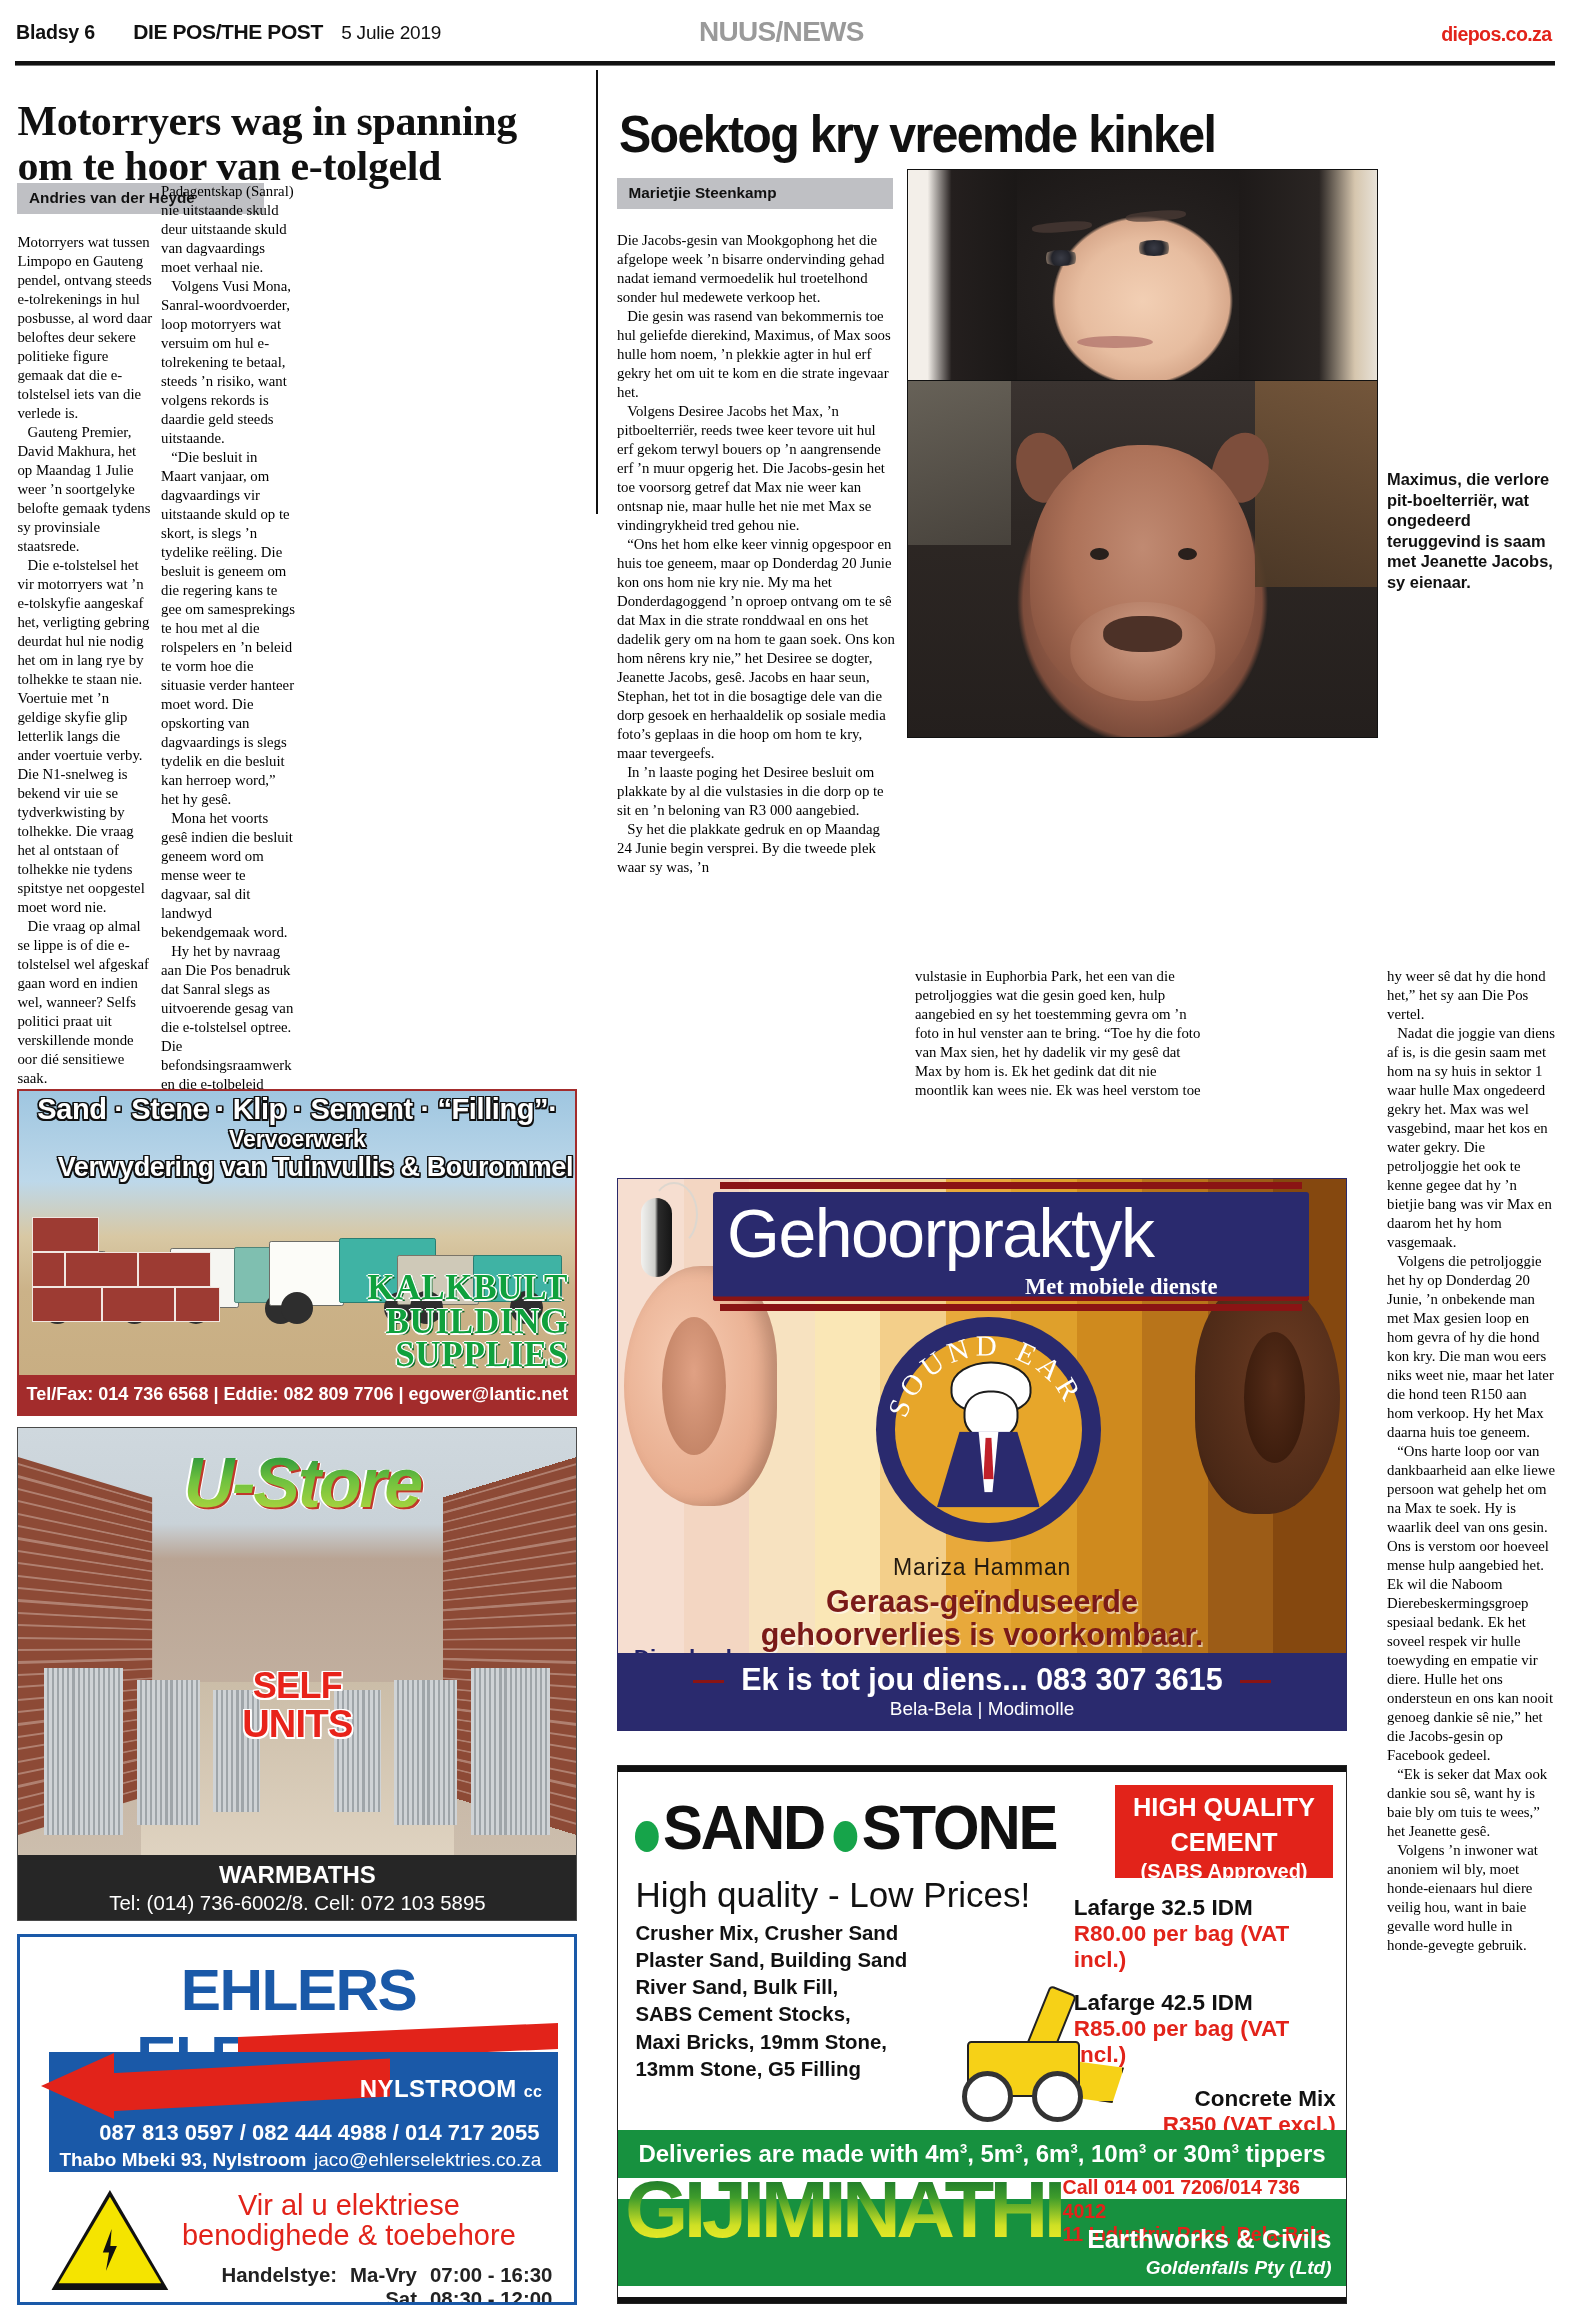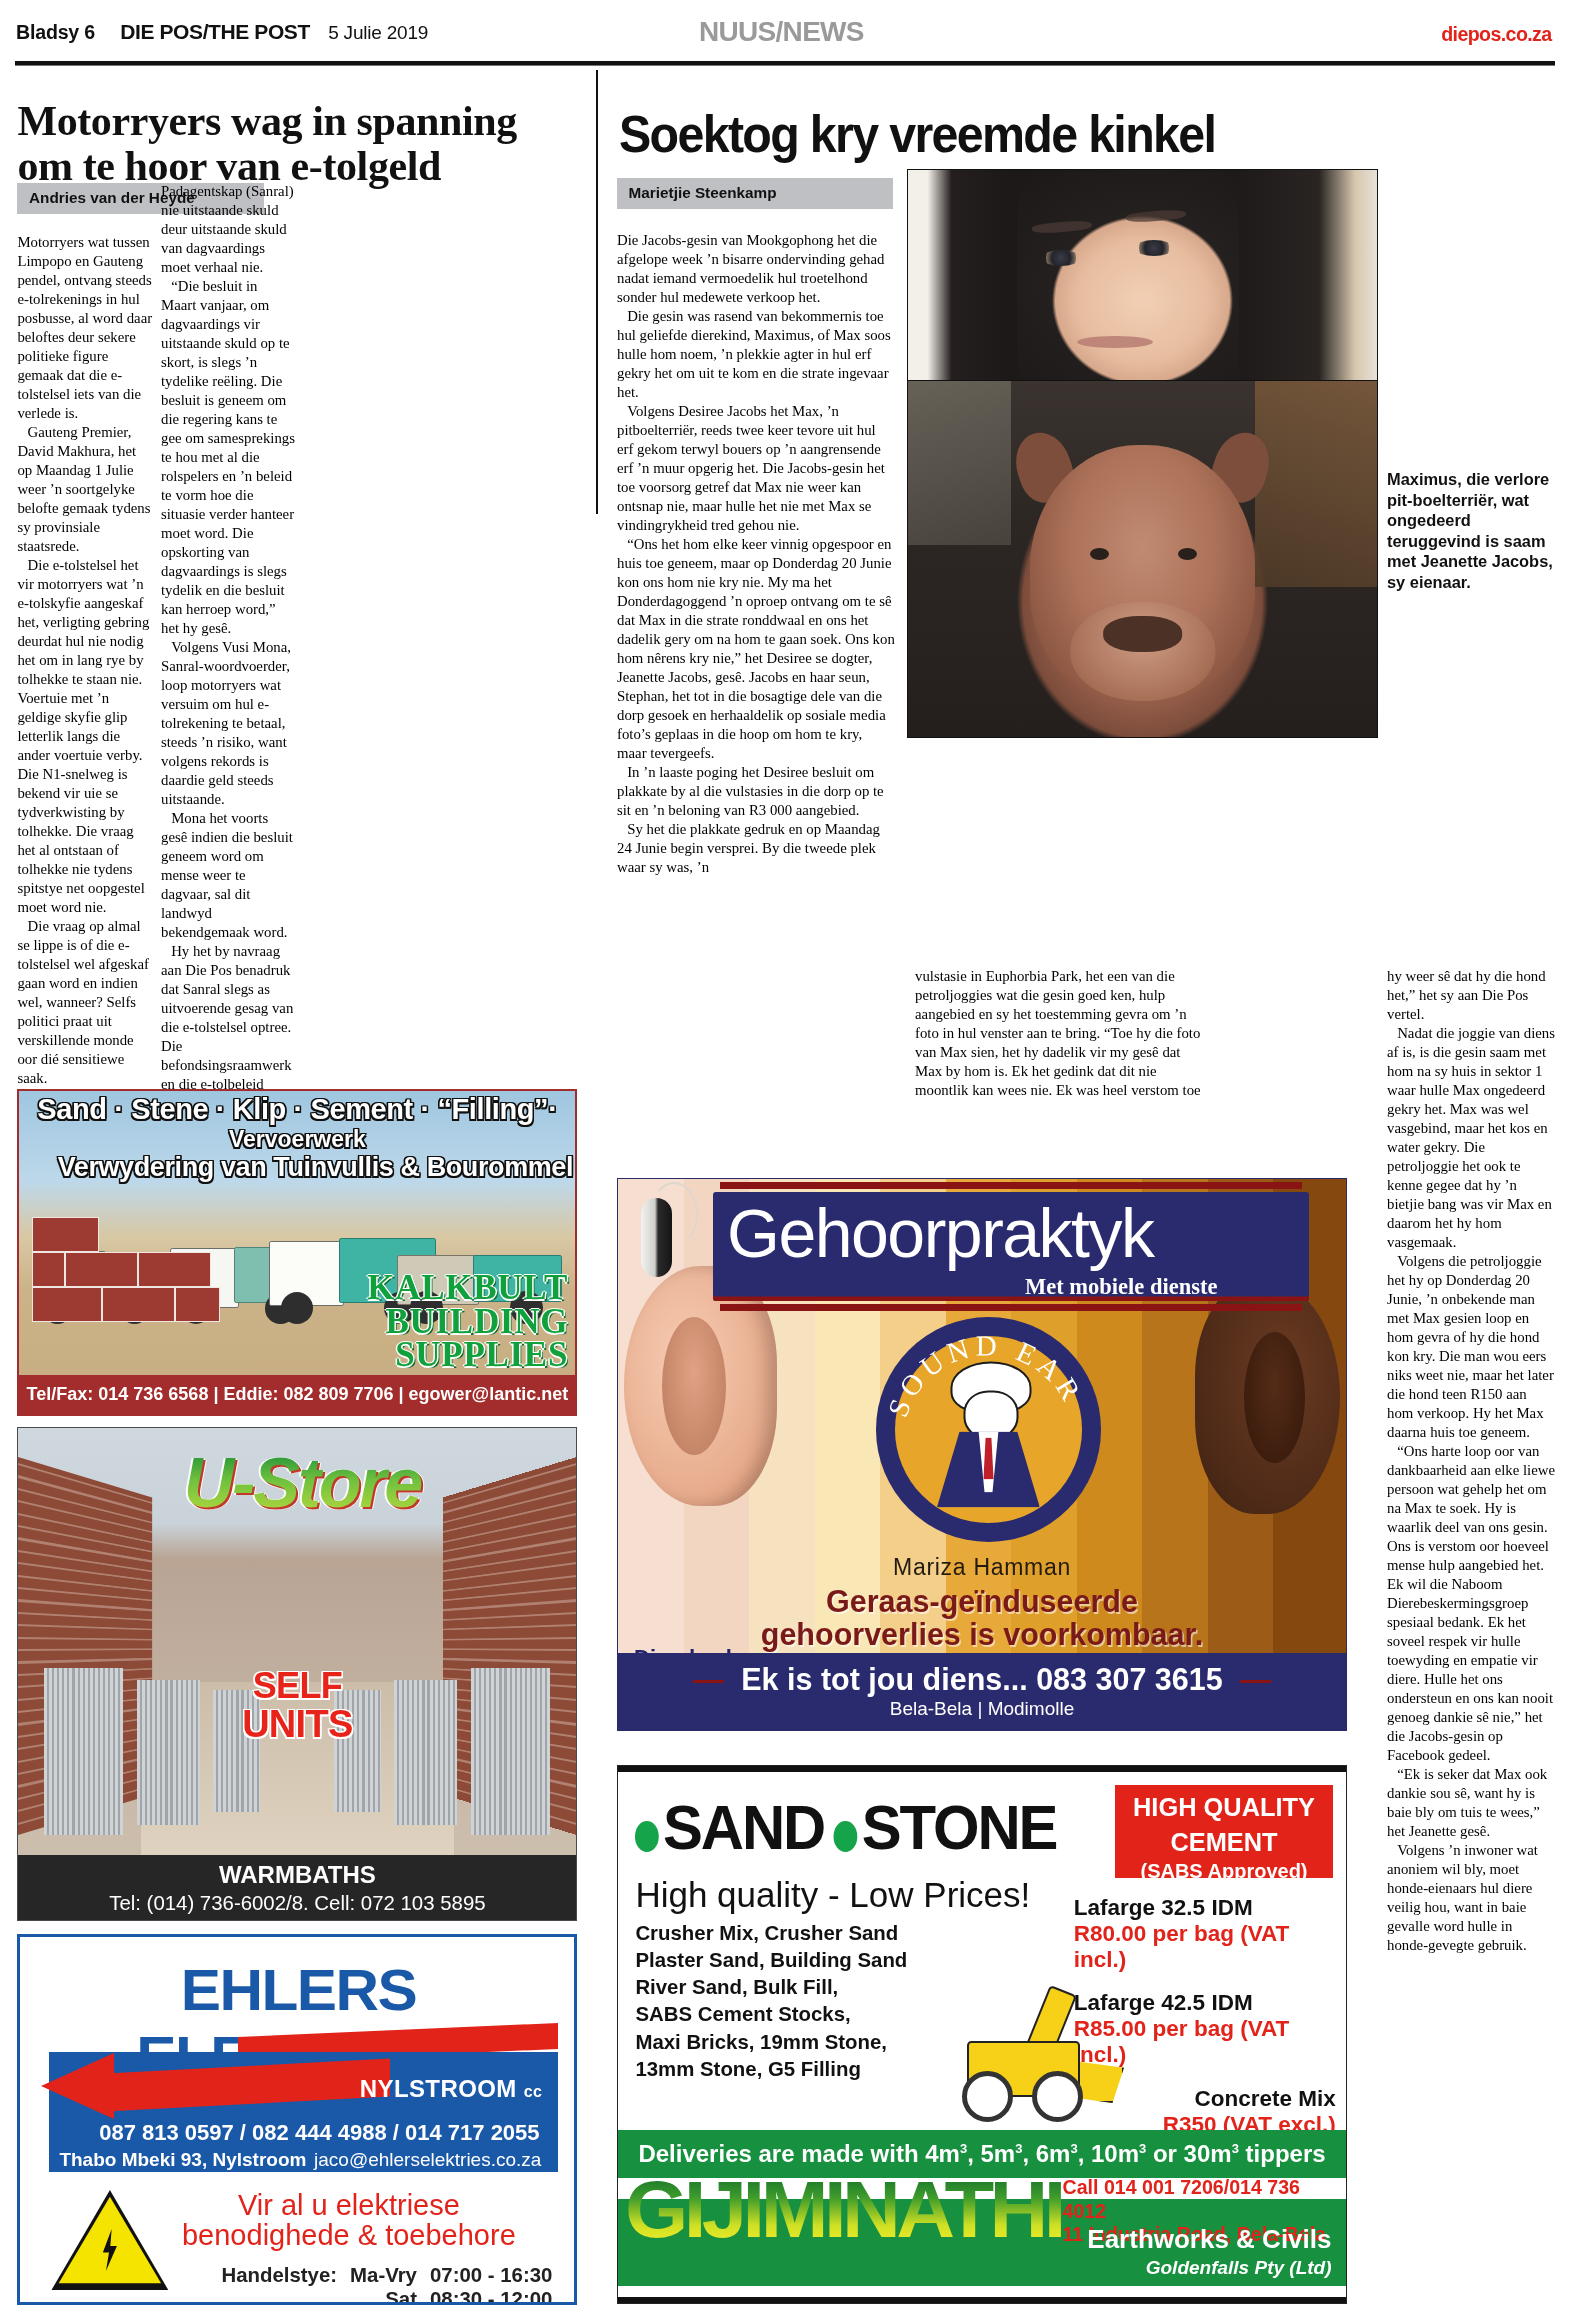--- a/index.html
+++ b/index.html
@@ -2,21 +2,21 @@
 <html style="font-size:11.6px"><head>
 <meta charset="utf-8">
 <style>
   html,body{margin:0;padding:0;background:#fff;}
   body{width:1569px;height:2319px;position:relative;font-family:"Liberation Serif",serif;overflow:hidden;}
 
   
   #masthead{position:absolute;left:0;top:0;width:1569px;height:63px;}
   .mh-left{position:absolute;left:16px;top:20.4px;font-family:"Liberation Sans",sans-serif;font-weight:bold;font-size:19.6px;color:#111;letter-spacing:-0.2px;}
   .mh-page{display:inline-block;}
-  .mh-title{display:inline-block;margin-left:20px;font-size:21px;letter-spacing:-0.4px;}
+  .mh-title{display:inline-block;margin-left:33px;font-size:21px;letter-spacing:-0.4px;}
   .mh-date{display:inline-block;margin-left:13px;font-family:"Liberation Sans",sans-serif;font-weight:normal;font-size:19px;color:#111;}
   .mh-section{position:absolute;left:699px;top:16px;font-family:"Liberation Sans",sans-serif;font-weight:bold;font-size:28px;color:#9a9a9a;letter-spacing:-0.7px;}
   .mh-url{position:absolute;right:17.4px;top:23px;font-family:"Liberation Sans",sans-serif;font-weight:bold;font-size:19.6px;color:#e2231a;letter-spacing:-0.6px;}
   #mh-rule{position:absolute;left:14.5px;top:61px;width:1540px;height:3.6px;background:#111;border-bottom:1.5px solid #777;}
 
   
   .col{position:absolute;font-family:"Liberation Serif",serif;font-size:14.8px;line-height:1.285;color:#000;text-align:left;}
   .col p{margin:0;text-indent:10.2px;}
   .col p.first{text-indent:0;}
 
@@ -200,22 +200,22 @@
 
 <div class="col" id="lc1" style="left:17.4px;top:233px;width:135px;">
     <p class="first">Motorryers wat tussen Limpopo en Gauteng pendel, ontvang steeds e-tolrekenings in hul posbusse, al word daar beloftes deur sekere politieke figure gemaak dat die e-tolstelsel iets van die verlede is.</p>
     <p class="">Gauteng Premier, David Makhura, het op Maandag 1 Julie weer ’n soortgelyke belofte gemaak tydens sy provinsiale staatsrede.</p>
     <p class="">Die e-tolstelsel het vir motorryers wat ’n e-tolskyfie aangeskaf het, verligting gebring deurdat hul nie nodig het om in lang rye by tolhekke te staan nie. Voertuie met ’n geldige skyfie glip letterlik langs die ander voertuie verby. Die N1-snelweg is bekend vir uie se tydverkwisting by tolhekke. Die vraag het al ontstaan of tolhekke nie tydens spitstye net oopgestel moet word nie.</p>
     <p class="">Die vraag op almal se lippe is of die e-tolstelsel wel afgeskaf gaan word en indien wel, wanneer? Selfs politici praat uit verskillende monde oor dié sensitiewe saak.</p>
     <p class="">Daar heers ook onsekerheid oor of motorryers wat versuim het om te betaal, met hofsake of bykomende boetes gekonfronteer gaan word. Die regering het vroeër verklaar dat die Suid-Afrikaanse</p>
   </div>
 <div class="col" id="lc2" style="left:161px;top:182px;width:135px;">
     <p class="first">Padagentskap (Sanral) nie uitstaande skuld deur uitstaande skuld van dagvaardings moet verhaal nie.</p>
+    <p class="">Volgens Vusi Mona, Sanral-woordvoerder, loop motorryers wat versuim om hul e-tolrekening te betaal, steeds ’n risiko, want volgens rekords is daardie geld steeds uitstaande.</p>
     <p class="">“Die besluit in Maart vanjaar, om dagvaardings vir uitstaande skuld op te skort, is slegs ’n tydelike reëling. Die besluit is geneem om die regering kans te gee om samesprekings te hou met al die rolspelers en ’n beleid te vorm hoe die situasie verder hanteer moet word. Die opskorting van dagvaardings is slegs tydelik en die besluit kan herroep word,” het hy gesê.</p>
-    <p class="">Volgens Vusi Mona, Sanral-woordvoerder, loop motorryers wat versuim om hul e-tolrekening te betaal, steeds ’n risiko, want volgens rekords is daardie geld steeds uitstaande.</p>
     <p class="">Mona het voorts gesê indien die besluit geneem word om mense weer te dagvaar, sal dit landwyd bekendgemaak word.</p>
     <p class="">Hy het by navraag aan Die Pos benadruk dat Sanral slegs as uitvoerende gesag van die e-tolstelsel optree. Die befondsingsraamwerk en die e-tolbeleid word steeds deur die regering bepaal.</p>
     <p class="">“Sanral verbind hom daartoe om saam met die president en die departement van vervoer ’n bekostigbare uitweg te soek en om ’n beter oplossing te vind. Intussen raai ons steeds alle motorryers aan om hul rekenings stiptelik te betaal.”</p>
   </div>
 
 <h1 id="hl-right">Soektog kry vreemde kinkel</h1>
 
 <div class="byline" style="left:617px;top:178px;width:276px;height:30.5px;">Marietjie Steenkamp</div>
 
 <div class="col" id="rc1" style="left:617px;top:231px;width:278px;">

